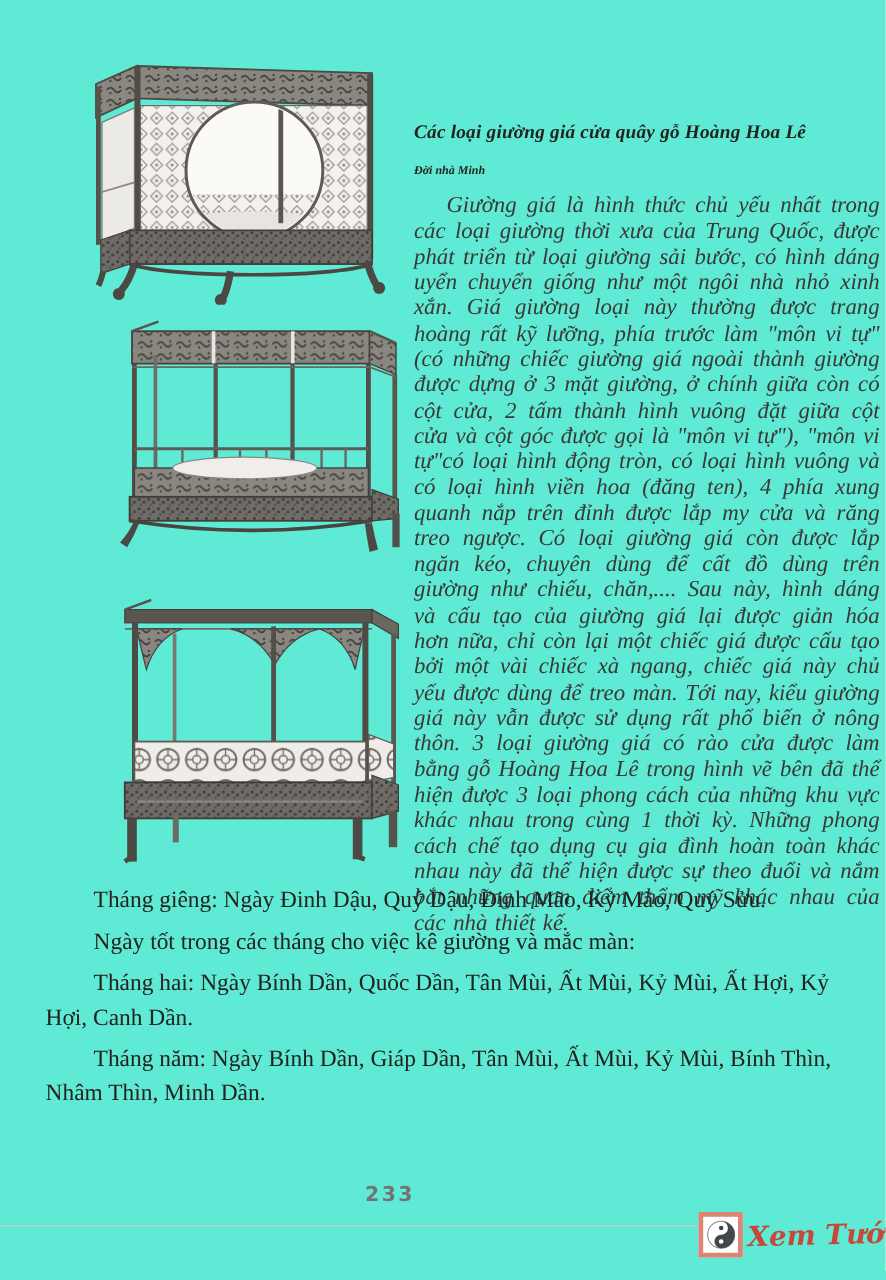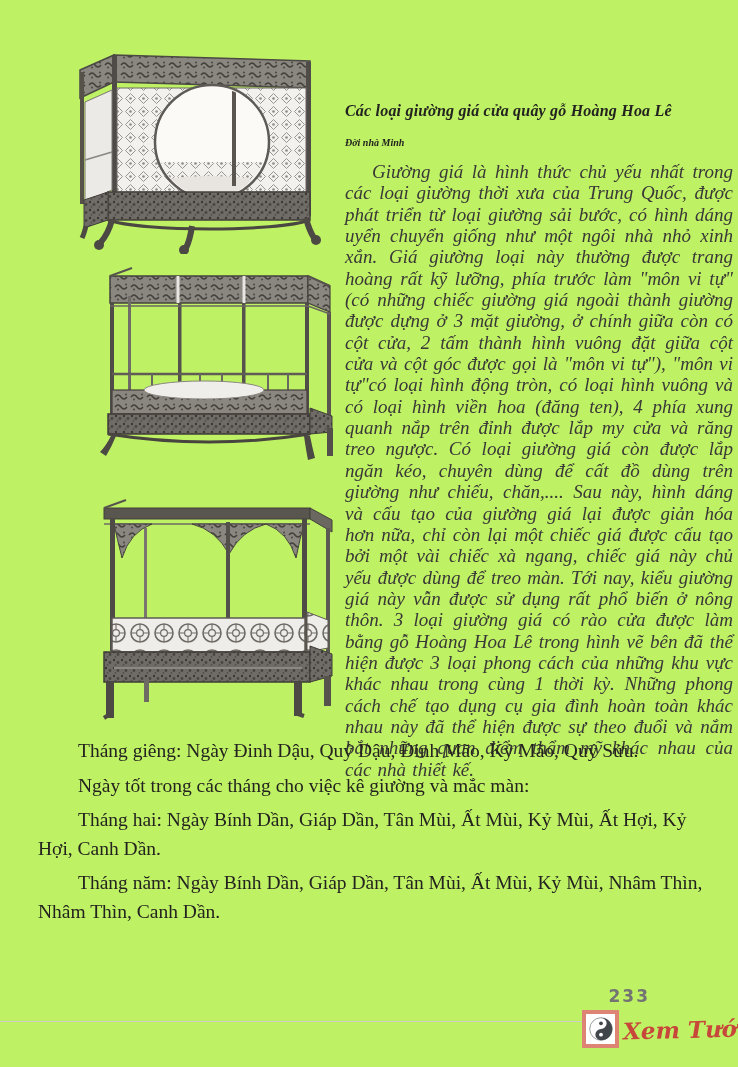--- a/index.html
+++ b/index.html
@@ -1,16 +1,16 @@
 <!DOCTYPE html>
 <html><head>
 <meta charset="utf-8">
 <style>
   html,body{margin:0;padding:0;background:#e9e9e9;}
-  #page{position:relative;width:738px;height:1067px;background:#bef264;overflow:hidden;
+  #page{position:relative;width:738px;height:1067px;background:#5eead4;overflow:hidden;
         font-family:"Liberation Serif","DejaVu Serif",serif;color:#2e2c2a;}
 
   
   .fig{position:absolute;}
   .fig svg{display:block;width:100%;height:100%;}
 
   
   #article{position:absolute;left:345px;top:101px;width:388px;}
   #article .title{font-style:italic;font-weight:bold;font-size:16px;line-height:20px;
                   color:#23221f;letter-spacing:.2px;margin:0;}
@@ -19,21 +19,21 @@
   #article .body{font-style:italic;font-size:19px;line-height:21.35px;text-align:justify;
                  text-indent:27px;color:#3a3836;margin:13px 0 0 0;word-spacing:1.5px;}
 
   
   #calendar{position:absolute;left:38px;top:737px;width:686px;font-size:19.5px;
             line-height:28.5px;color:#24221f;}
   #calendar p{margin:0;text-indent:40px;}
   #calendar p + p{margin-top:6px;}
 
   
-  #page-number{position:absolute;left:0;top:986px;width:650px;text-align:right;
+  #page-number{position:absolute;left:0;top:986px;width:650px;text-align:center;
                font-family:"DejaVu Sans","Liberation Sans",sans-serif;
                font-weight:bold;font-size:17px;color:#737373;letter-spacing:2px;}
   #footer-rule{position:absolute;left:0;top:1021px;width:597px;height:1px;background:#cfcdca;}
 
   
   #watermark{position:absolute;left:582px;top:1010px;display:flex;align-items:flex-start;}
   #wm-logo{width:37px;height:38px;background:#ffffff;border:4px solid #dd8474;
            box-sizing:border-box;display:flex;align-items:center;justify-content:center;}
   #wm-text{font-family:"DejaVu Serif","Liberation Serif",serif;font-style:italic;
            font-weight:bold;font-size:23px;line-height:26px;color:#c7473a;
@@ -191,22 +191,22 @@
 
   <div id="article">
     <p class="title">Các loại giường giá cửa quây gỗ Hoàng Hoa Lê</p>
     <p class="subtitle">Đời nhà Minh</p>
     <p class="body">Giường giá là hình thức chủ yếu nhất trong các loại giường thời xưa của Trung Quốc, được phát triển từ loại giường sải bước, có hình dáng uyển chuyển giống như một ngôi nhà nhỏ xinh xắn. Giá giường loại này thường được trang hoàng rất kỹ lưỡng, phía trước làm "môn vi tự"(có những chiếc giường giá ngoài thành giường được dựng ở 3 mặt giường, ở chính giữa còn có cột cửa, 2 tấm thành hình vuông đặt giữa cột cửa và cột góc được gọi là "môn vi tự"), "môn vi tự"có loại hình động tròn, có loại hình vuông và có loại hình viền hoa (đăng ten), 4 phía xung quanh nắp trên đỉnh được lắp my cửa và răng treo ngược. Có loại giường giá còn được lắp ngăn kéo, chuyên dùng để cất đồ dùng trên giường như chiếu, chăn,.... Sau này, hình dáng và cấu tạo của giường giá lại được giản hóa hơn nữa, chỉ còn lại một chiếc giá được cấu tạo bởi một vài chiếc xà ngang, chiếc giá này chủ yếu được dùng để treo màn. Tới nay, kiểu giường giá này vẫn được sử dụng rất phổ biến ở nông thôn. 3 loại giường giá có rào cửa được làm bằng gỗ Hoàng Hoa Lê trong hình vẽ bên đã thể hiện được 3 loại phong cách của những khu vực khác nhau trong cùng 1 thời kỳ. Những phong cách chế tạo dụng cụ gia đình hoàn toàn khác nhau này đã thể hiện được sự theo đuổi và nắm bắt những quan điểm thẩm mỹ khác nhau của các nhà thiết kế.</p>
   </div>
 
   <div id="calendar">
     <p>Tháng giêng: Ngày Đinh Dậu, Quý Dậu, Đinh Mão, Kỷ Mão, Quý Sửu.</p>
     <p>Ngày tốt trong các tháng cho việc kê giường và mắc màn:</p>
-    <p>Tháng hai: Ngày Bính Dần, Giáp Dần, Tân Mùi, Ất Mùi, Kỷ Mùi, Ất Hợi, Kỷ Hợi, Canh Dần.</p>
-    <p>Tháng năm: Ngày Bính Dần, Giáp Dần, Tân Mùi, Ất Mùi, Kỷ Mùi, Nhâm Thìn, Nhâm Thìn, Canh Dần.</p>
+    <p>Tháng hai: Ngày Bính Dần, Quốc Dần, Tân Mùi, Ất Mùi, Kỷ Mùi, Ất Hợi, Kỷ Hợi, Canh Dần.</p>
+    <p>Tháng năm: Ngày Bính Dần, Giáp Dần, Tân Mùi, Ất Mùi, Kỷ Mùi, Bính Thìn, Nhâm Thìn, Minh Dần.</p>
   </div>
 
   <div id="page-number">233</div>
   <div id="footer-rule"></div>
 
   <div id="watermark">
     <div id="wm-logo">
       <svg viewBox="0 0 30 30" width="26" height="26">
         <circle cx="15" cy="15" r="13" fill="#ffffff" stroke="#8a8d90" stroke-width="1"></circle>
         <path d="M15,2 A13,13 0 0,1 15,28 A6.5,6.5 0 0,1 15,15 A6.5,6.5 0 0,0 15,2 Z" fill="#41464b"></path>

